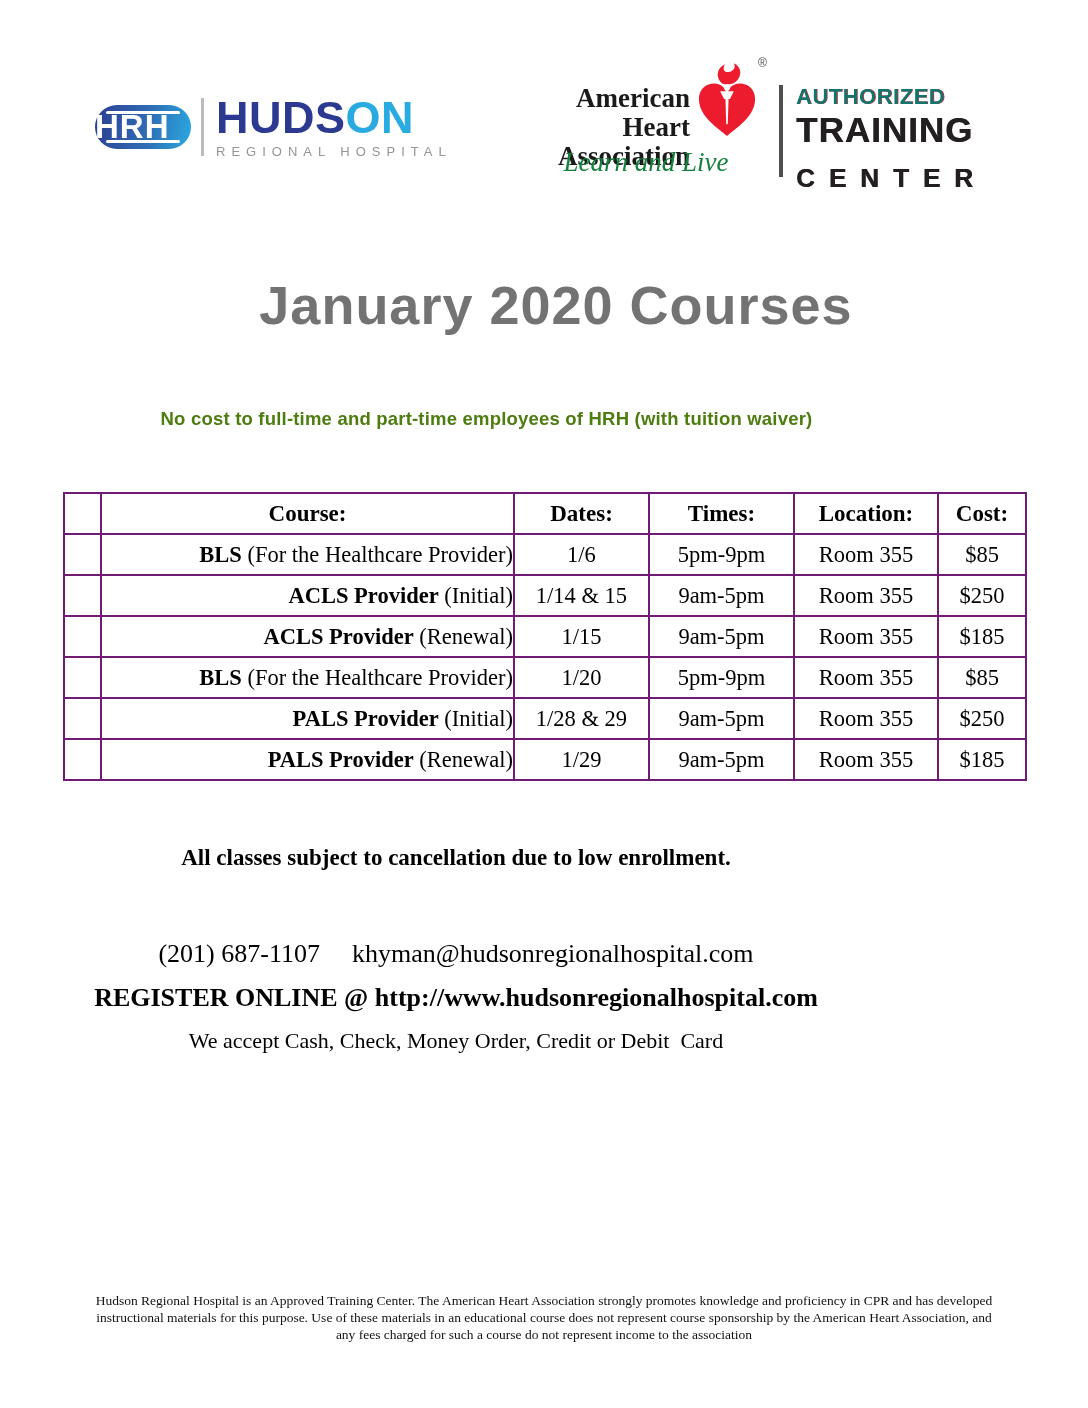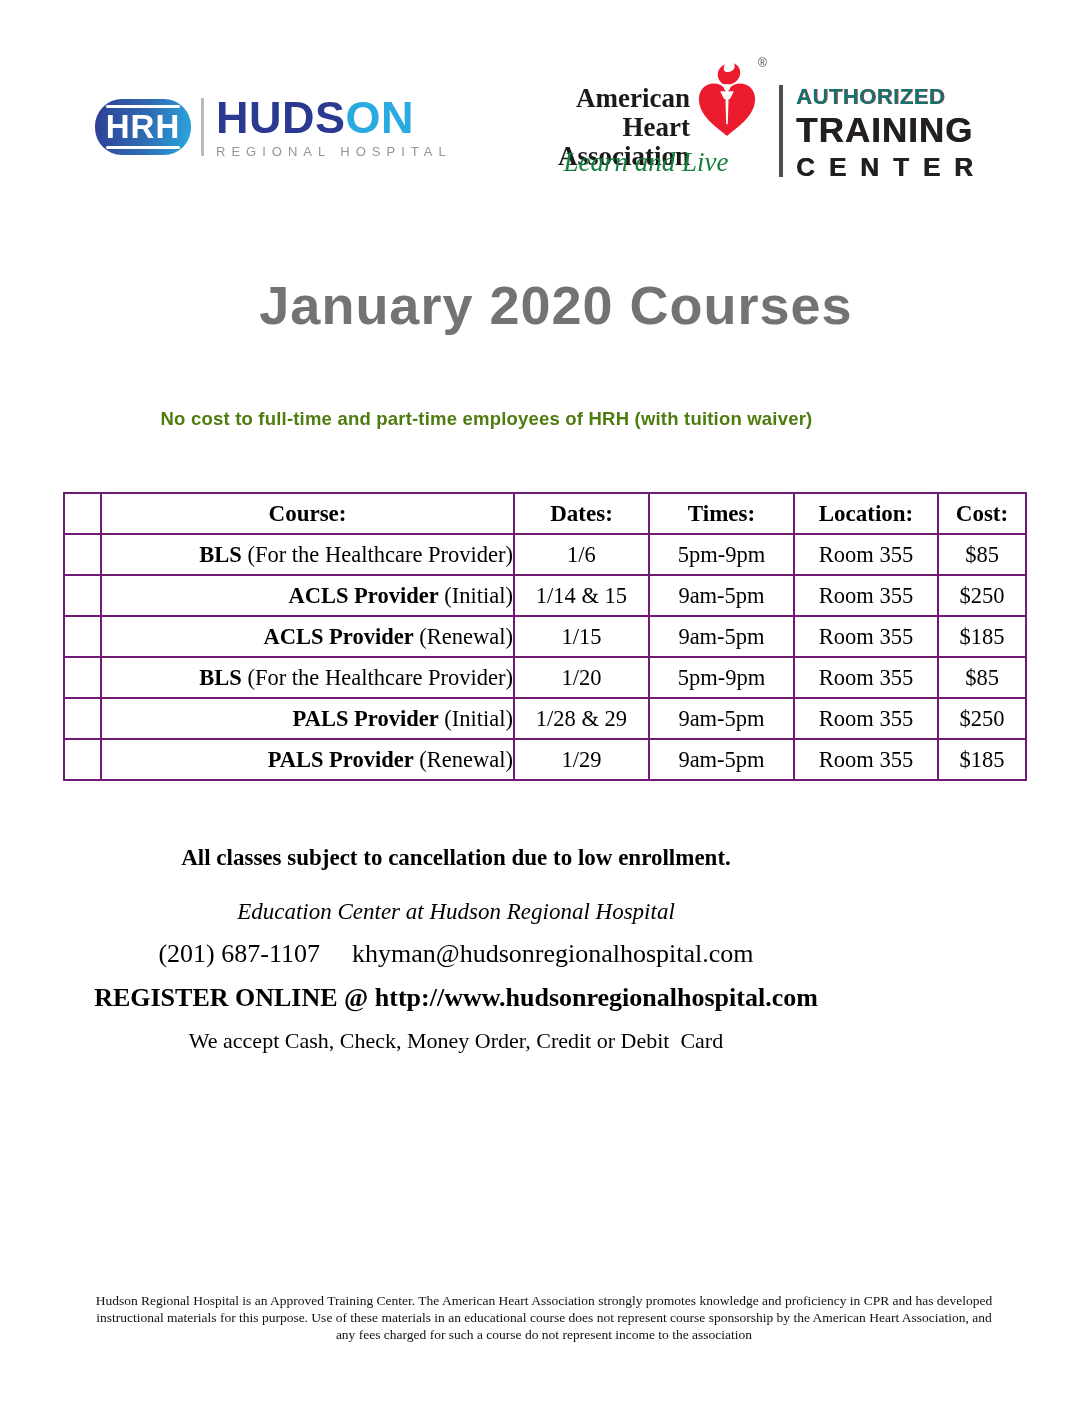--- a/index.html
+++ b/index.html
@@ -1,23 +1,23 @@
 <!DOCTYPE html>
 <html><head>
 <meta charset="utf-8">
 <style>
   html,body{margin:0;padding:0;background:#ffffff;}
   .page{position:relative;width:1088px;height:1408px;background:#ffffff;overflow:hidden;
         font-family:"Liberation Serif",serif;color:#000;}
 
   
   .hrh-logo{position:absolute;left:95px;top:95px;display:flex;align-items:center;}
-  .hrh-badge{position:relative;width:96px;height:56px;border-radius:27px;
+  .hrh-badge{position:relative;width:96px;height:44px;border-radius:27px;
              background:linear-gradient(100deg,#2d3d92 0%,#2f6db5 55%,#2aa9e0 100%);
-             display:flex;align-items:center;justify-content:center;}
+             display:flex;align-items:center;justify-content:flex-start;}
   .hrh-badge span{color:#fff;font-family:"Liberation Sans",sans-serif;font-weight:bold;
                   font-size:33px;letter-spacing:1px;}
   .hrh-badge .stripe{position:absolute;left:11px;right:11px;height:3px;background:#fff;border-radius:2px;}
   .hrh-badge .stripe.top{top:6px;}
   .hrh-badge .stripe.bot{bottom:6px;}
   .hrh-divider{width:3px;height:58px;background:#b9bbbd;margin:0 12px 0 10px;}
   .hrh-name{font-family:"Liberation Sans",sans-serif;font-weight:bold;font-size:45px;
             line-height:1;letter-spacing:0.5px;}
   .hrh-name .dark{color:#2b3990;}
   .hrh-name .light{color:#29abe2;}
@@ -31,21 +31,21 @@
   .aha-reg{position:absolute;left:758px;top:56px;font-size:12px;color:#4d4d4d;
            font-family:"Liberation Sans",sans-serif;}
   .aha-slogan{position:absolute;left:513px;top:147px;width:266px;text-align:center;
               font-style:italic;font-size:27px;color:#15803d;}
   .atc-divider{position:absolute;left:779px;top:85px;width:4px;height:92px;background:#4d4e50;}
   .atc{position:absolute;left:796px;top:82px;font-family:"Liberation Sans",sans-serif;font-weight:bold;}
   .atc-authorized{font-size:22px;line-height:30px;color:#0f766e;letter-spacing:0.5px;
                   text-shadow:0.6px 0 0 #ed1b2e;}
   .atc-training{font-size:35px;line-height:35px;color:#231f20;letter-spacing:1px;
                 text-shadow:0.6px 0 0 #231f20;}
-  .atc-center{font-size:26px;line-height:26px;color:#231f20;letter-spacing:14px;margin-top:7px;
+  .atc-center{font-size:26px;line-height:26px;color:#231f20;letter-spacing:14px;margin-top:18px;
               text-shadow:0.6px 0 0 #231f20;}
 
   
   .title{position:absolute;left:0;top:262px;width:1088px;margin:12px;text-align:center;
          font-family:"Liberation Sans",sans-serif;font-weight:bold;font-size:54px;
          color:#737373;letter-spacing:1px;}
   .subtitle{position:absolute;left:0;top:408px;width:973px;text-align:center;
             font-family:"Liberation Sans",sans-serif;font-weight:bold;font-size:18.5px;
             color:#4d7c0f;letter-spacing:0.2px;}
 
@@ -177,21 +177,20 @@
       <td class="c-course"><span class="b">PALS Provider</span><span> (Renewal)</span></td>
       <td class="c-mid">1/29</td>
       <td class="c-mid">9am-5pm</td>
       <td class="c-mid">Room 355</td>
       <td class="c-mid">$185</td>
     </tr>
   </tbody>
     </table>
 
   <div class="note note-cancel">All classes subject to cancellation due to low enrollment.</div>
-  <div class="note note-center">Education Center at Hudson Regional Hospital</div>
   <div class="note note-contact">
     <span>(201) 687-1107</span><span class="email">khyman@hudsonregionalhospital.com</span>
   </div>
   <div class="note note-register">REGISTER ONLINE @ http://www.hudsonregionalhospital.com</div>
   <div class="note note-payment">We accept Cash, Check, Money Order, Credit or Debit  Card</div>
 
   <div class="disclaimer">
     <div>Hudson Regional Hospital is an Approved Training Center. The American Heart Association strongly promotes knowledge and proficiency in CPR and has developed</div>
     <div>instructional materials for this purpose.  Use of these materials in an educational course does not represent course sponsorship by the American Heart Association, and</div>
     <div>any fees charged for such a course do not represent income to the association</div>

